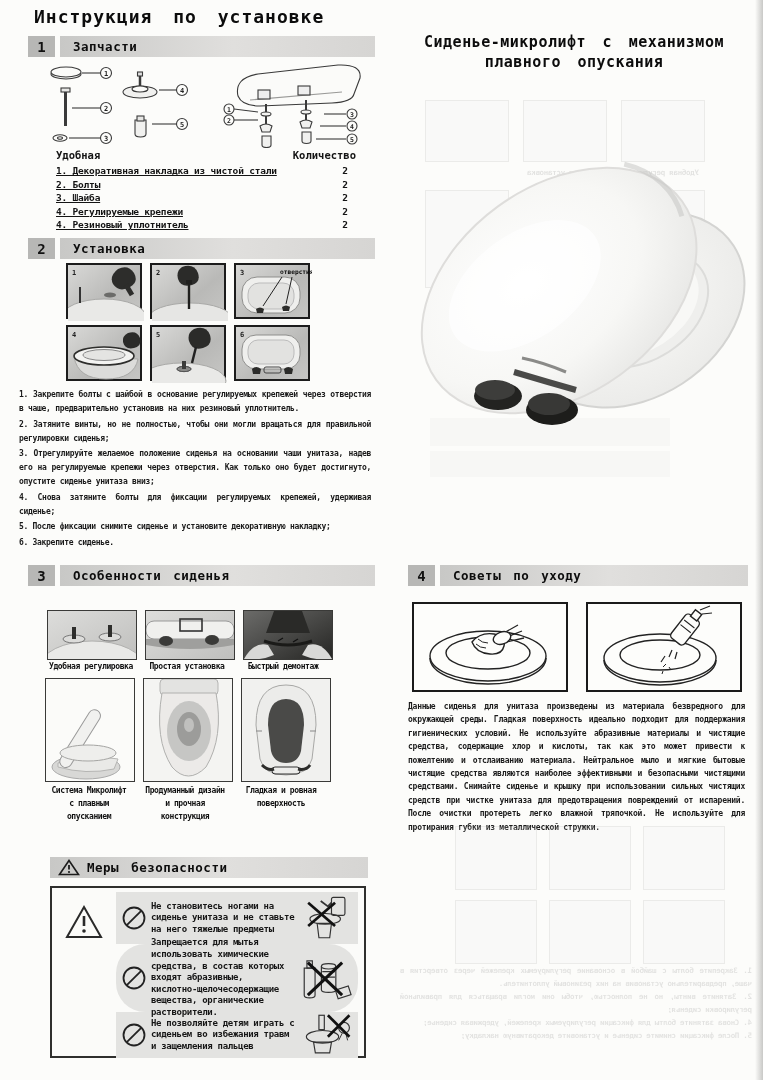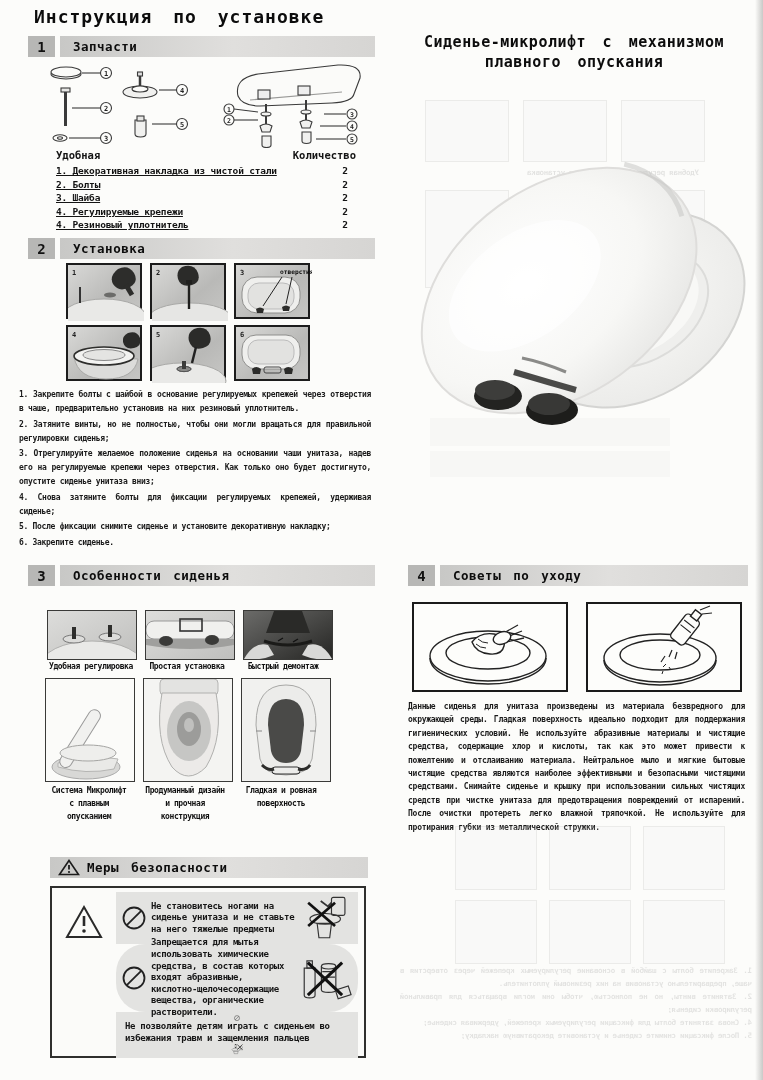--- a/index.html
+++ b/index.html
@@ -377,21 +377,21 @@
             <g transform="rotate(-18 51 46)">
                 <rect x="44" y="40" width="15" height="10"></rect>
               </g>
           </g>
           <g stroke="#111" stroke-width="3.4">
               <line x1="12" y1="12" x2="50" y2="48"></line>
               <line x1="50" y1="12" x2="12" y2="48"></line>
             </g>
         </svg>
       </div>
-      <div class="s-row" style="height:40px;margin-bottom:16px;flex-direction:column;">
+      <div class="s-row" style="height:40px;margin-bottom:16px;">
         <svg width="26" height="26" viewBox="0 0 26 26">
           <circle cx="13" cy="13" r="10.5" fill="none" stroke="#222" stroke-width="1.8"></circle>
           <line x1="5.8" y1="20.2" x2="20.2" y2="5.8" stroke="#222" stroke-width="1.8"></line>
         </svg>
         <div class="s-text">Не позволяйте детям играть с сиденьем во избежания травм и защемления пальцев</div>
         <svg width="52" height="44" viewBox="0 0 58 48">
           <g stroke="#333" fill="none" stroke-width="1.3">
             <rect x="20" y="2" width="6" height="16"></rect>
             <ellipse cx="24" cy="26" rx="18" ry="7"></ellipse>
             <path d="M14,32 h20 l-2,12 h-16 z"></path>

